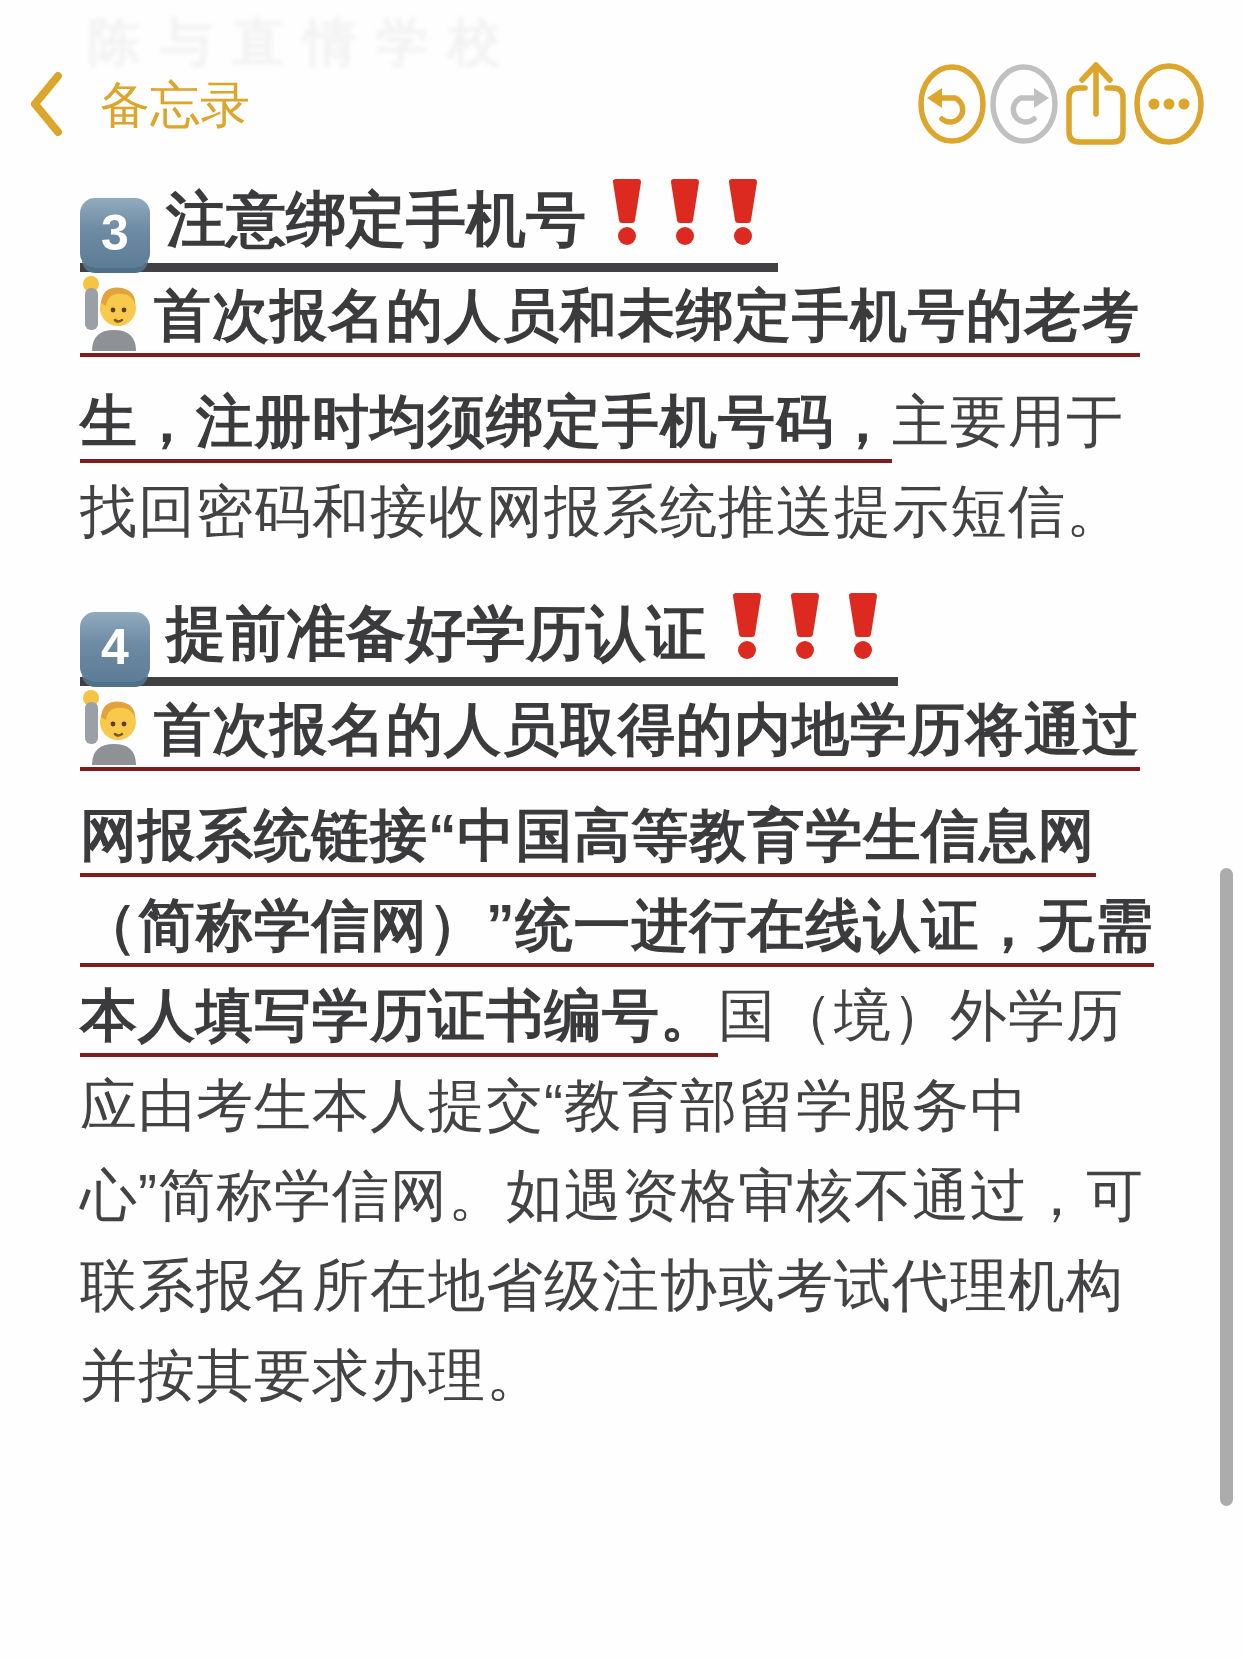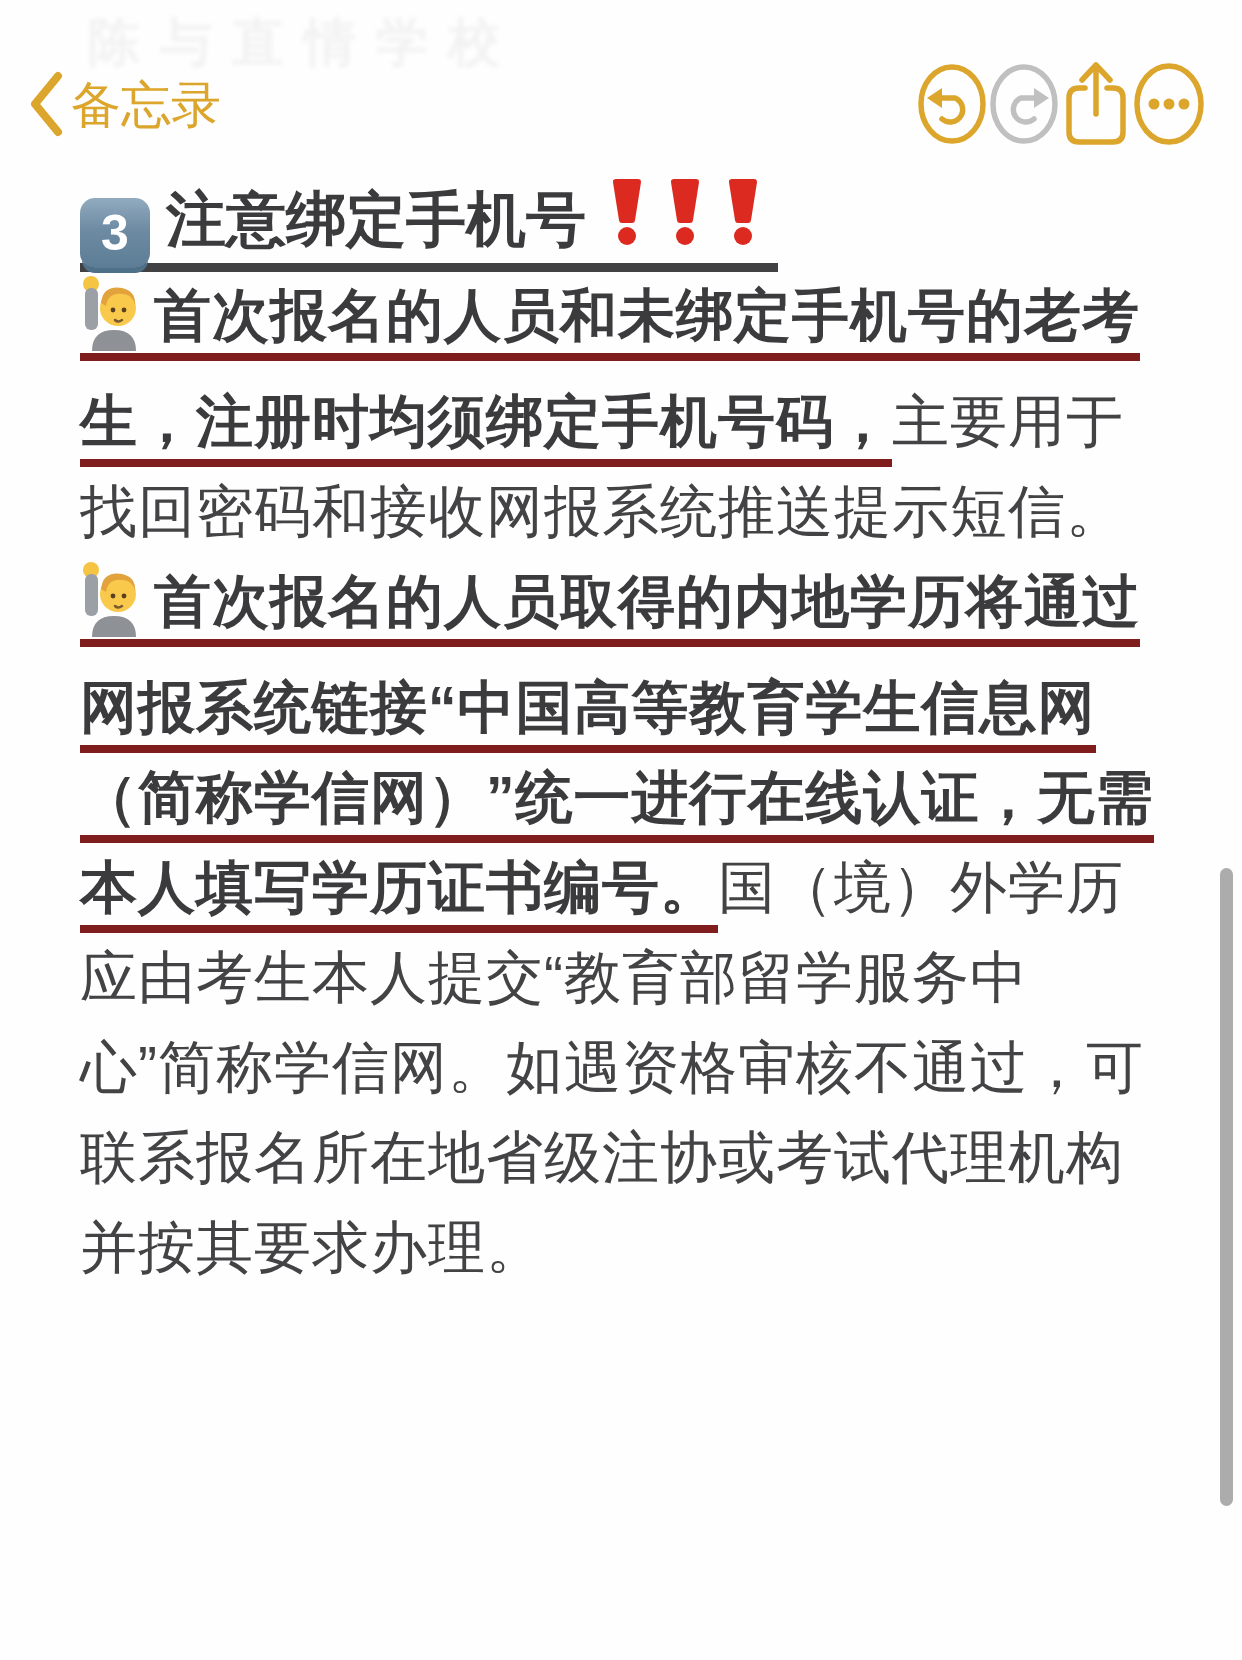--- a/index.html
+++ b/index.html
@@ -16,21 +16,21 @@
     color:#8f8f8f;opacity:.10;filter:blur(2px);
     white-space:nowrap;user-select:none;
   }
   
   .navbar{
     position:absolute;top:40px;left:0;right:0;height:130px;
     display:flex;align-items:center;
     padding:0 36px 0 28px;box-sizing:border-box;
   }
   .back{
-    display:flex;align-items:center;gap:7px;
+    display:flex;align-items:center;gap:36px;
     background:none;border:none;padding:0;cursor:pointer;
   }
   .back-label{
     font-size:50px;color:#dca52b;line-height:1;
   }
   .nav-spacer{flex:1;}
   .nav-btn{
     background:none;border:none;padding:0;cursor:pointer;
     display:flex;align-items:center;justify-content:center;
   }
@@ -58,21 +58,21 @@
   .excl + .excl{margin-left:20px;}
   .note p{
     margin:0;font-size:57px;line-height:90px;color:#434345;font-weight:400;
     letter-spacing:1px;
   }
   .p1{margin-top:64px;}
   .h4{margin-top:34px;}
   .p2{margin-top:58px;}
   .u{
     font-weight:700;color:#3b3b3d;
-    border-bottom:8px solid #7f1d1d;padding-bottom:6px;
+    border-bottom:4px solid #7f1d1d;padding-bottom:6px;
   }
   .hand{vertical-align:-16px;margin-right:12px;}
   
   .scrollbar{
     position:absolute;right:9px;top:868px;width:13px;height:638px;
     border-radius:7px;background:#acacac;
   }
 </style>
 </head>
 <body>
@@ -163,20 +163,31 @@
           </svg></span><span class="excl"><svg width="38" height="68" viewBox="0 0 38 68">
             <use href="#def-excl"></use>
           </svg></span>
     </span>
   </h2>
 
   <p class="p1"><span class="u"><span class="hand"><svg width="62" height="78" viewBox="0 0 62 78">
             <use href="#def-hand"></use>
           </svg></span><span>首次报名的人员和未绑定手机号的老考生，注册时均须绑定手机号码，</span></span><span>主要用于找回密码和接收网报系统推送提示短信。</span></p>
 
+  <h2 class="h h4">
+    <span class="hu">
+      <span class="keycap">4</span><span>提前准备好学历认证</span><span class="excl"><svg width="38" height="68" viewBox="0 0 38 68">
+            <use href="#def-excl"></use>
+          </svg></span><span class="excl"><svg width="38" height="68" viewBox="0 0 38 68">
+            <use href="#def-excl"></use>
+          </svg></span><span class="excl"><svg width="38" height="68" viewBox="0 0 38 68">
+            <use href="#def-excl"></use>
+          </svg></span>
+    </span>
+  </h2>
 
   <p class="p2"><span class="u"><span class="hand"><svg width="62" height="78" viewBox="0 0 62 78">
             <use href="#def-hand"></use>
           </svg></span><span>首次报名的人员取得的内地学历将通过网报系统链接“中国高等教育学生信息网（简称学信网）”统一进行在线认证，无需本人填写学历证书编号。</span></span><span>国（境）外学历应由考生本人提交“教育部留学服务中心”简称学信网。如遇资格审核不通过，可联系报名所在地省级注协或考试代理机构并按其要求办理。</span></p>
 
 </main>
 
 <div class="scrollbar"></div>
 
 </body></html>

